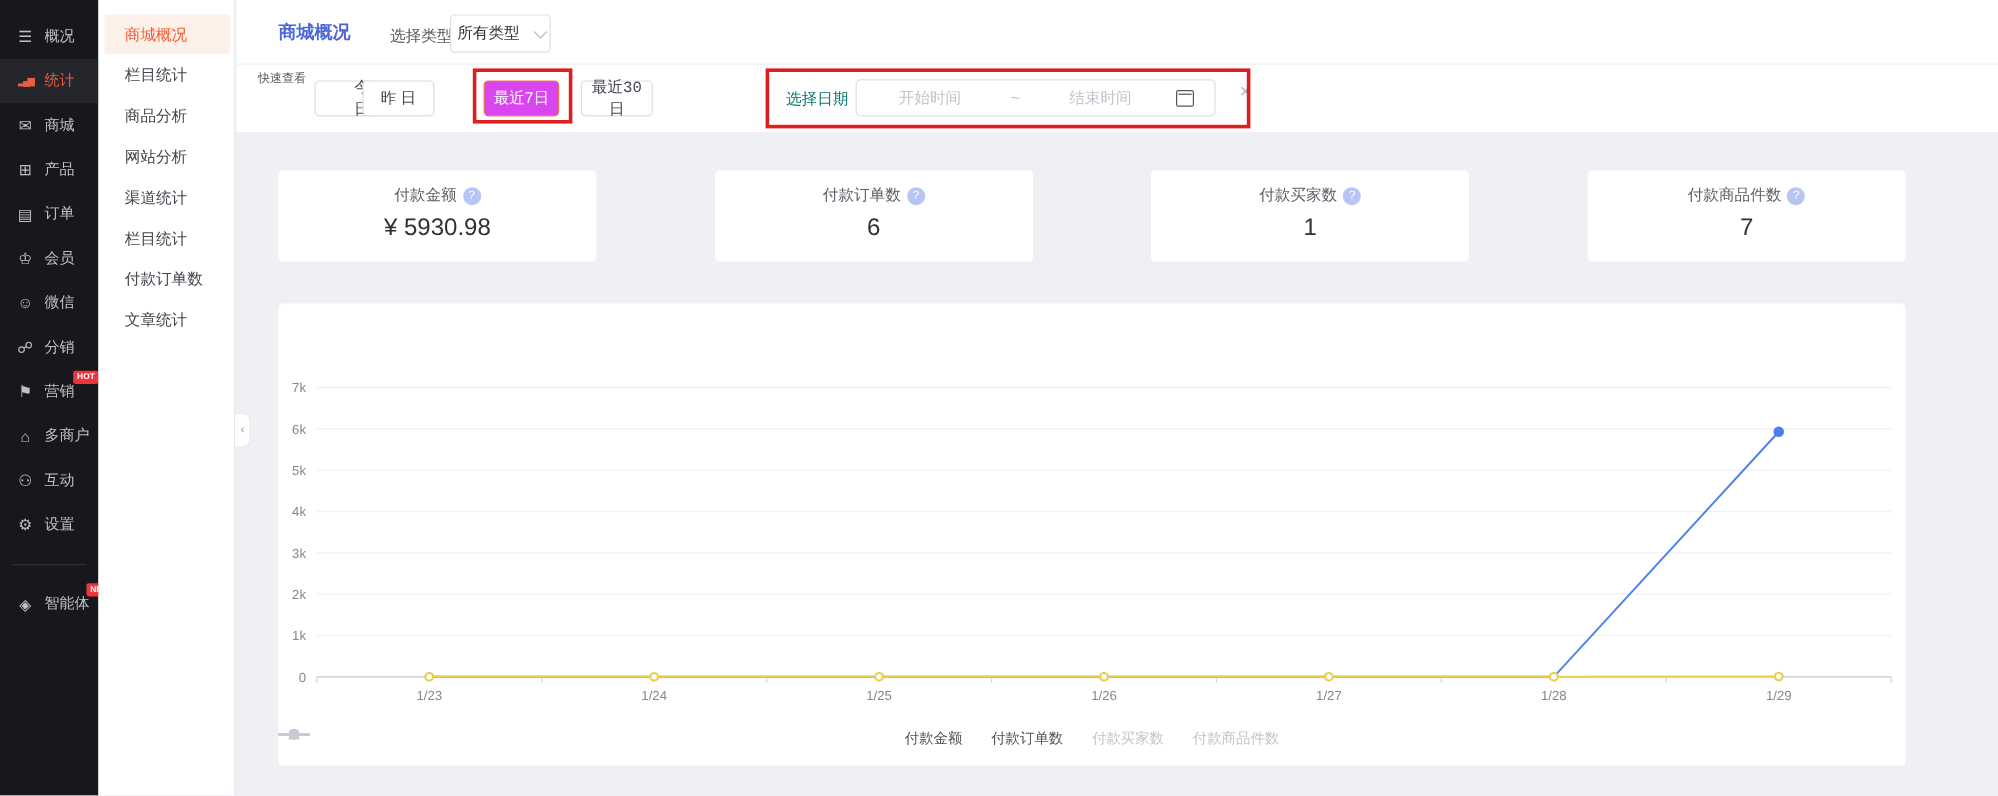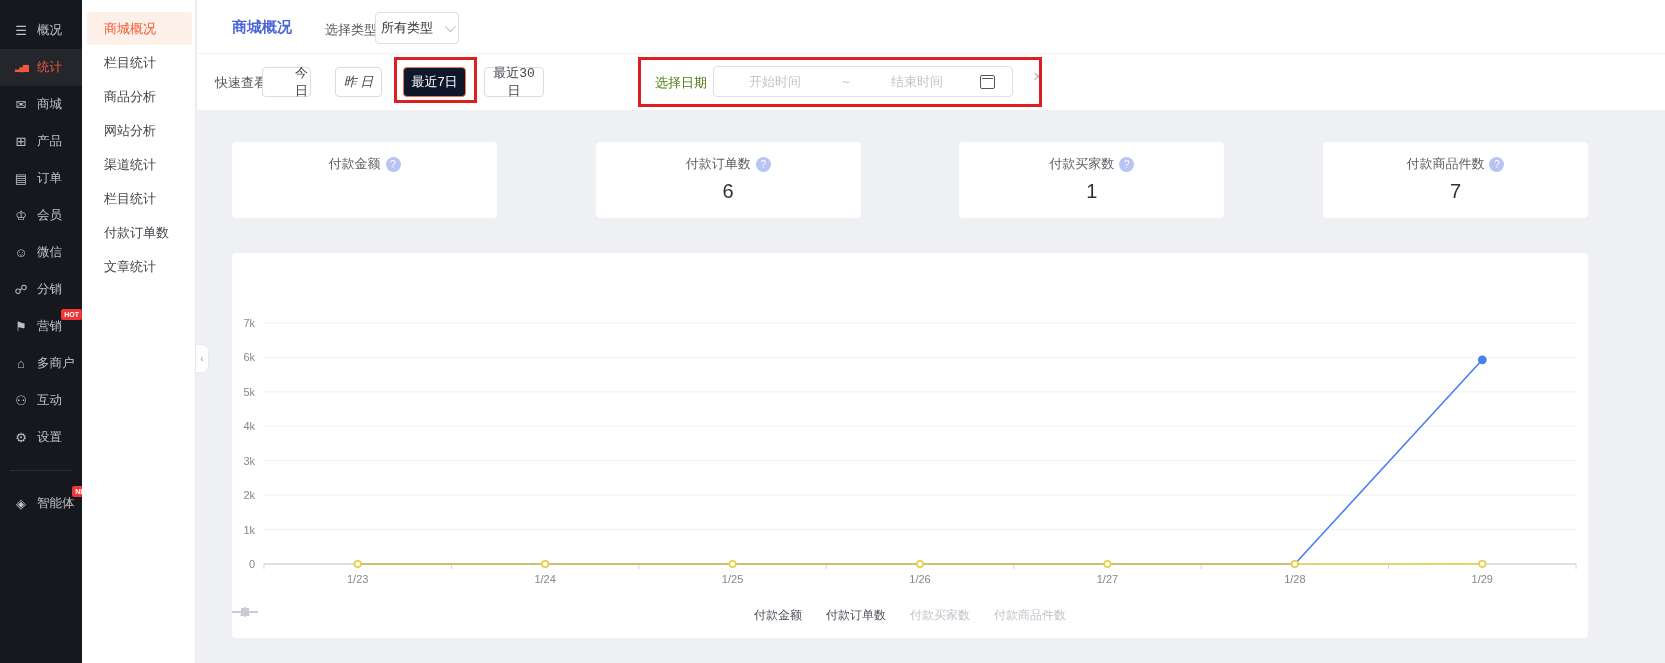--- a/index.html
+++ b/index.html
@@ -25,24 +25,24 @@
   .sub-item.active{background:#fdf0e9;color:#f25b33;border-radius:2px;}
   .collapse-handle{position:absolute;left:196px;top:344px;width:12px;height:27px;background:#fff;border:1px solid #e7e9ee;border-left:none;border-radius:0 7px 7px 0;display:flex;align-items:center;justify-content:center;color:#9a9ca3;font-size:10px;cursor:pointer;z-index:5;}
   
   .header{position:absolute;left:197px;top:0;right:0;height:110px;background:#fff;}
   .header-row1{height:53px;border-bottom:1px solid #f0f1f4;position:relative;}
   .page-title{position:absolute;left:35px;top:18px;font-size:15px;color:#4c66d6;font-weight:bold;}
   .type-label{position:absolute;left:115px;top:21px;font-size:13px;color:#55575e;margin-left:13px;}
   .type-select{position:absolute;left:178px;top:12px;width:82px;height:30px;border:1px solid #dcdfe5;border-radius:4px;display:flex;align-items:center;justify-content:center;gap:12px;font-size:13px;color:#303238;cursor:pointer;background:#fff;}
   .caret{width:7px;height:7px;border-right:1.5px solid #b9bcc4;border-bottom:1.5px solid #b9bcc4;transform:rotate(45deg) translateY(-2px);}
   .header-row2{height:56px;position:relative;}
-  .quick-label{position:absolute;left:18px;top:20px;font-size:13px;color:#55575e;}
+  .quick-label{position:absolute;left:18px;top:4px;font-size:10px;color:#55575e;}
   .btn{position:absolute;top:13px;height:30px;box-sizing:border-box;border:1px solid #d9dce2;background:#fff;border-radius:4px;font-size:13px;color:#44464d;display:flex;align-items:center;justify-content:center;cursor:pointer;font-family:inherit;}
-  .btn.active{background:#0f172a;border-color:#f4714b;color:#fff;}
-  .date-label{position:absolute;left:458px;top:20px;font-size:13px;color:#4d7c0f;}
+  .btn.active{background:#d946ef;border-color:#f4714b;color:#fff;}
+  .date-label{position:absolute;left:458px;top:20px;font-size:13px;color:#0f766e;}
   .date-range{position:absolute;left:516px;top:12px;width:300px;height:31px;border:1px solid #dcdfe5;border-radius:4px;background:#fff;display:flex;align-items:center;box-sizing:border-box;}
   .date-range input{border:none;outline:none;width:118px;text-align:center;font-size:13px;color:#303238;font-family:inherit;background:transparent;}
   .date-range input::placeholder{color:#c0c4cc;}
   .tilde{color:#c0c4cc;font-size:13px;width:20px;text-align:center;flex:none;}
   .cal-icon{width:13px;height:12px;border:1.5px solid #55575e;border-radius:2px;margin:0 9px 0 2px;position:relative;flex:none;cursor:pointer;}
   .cal-icon::before{content:"";position:absolute;left:1px;right:1px;top:2px;height:1.5px;background:#55575e;}
   .clear-x{position:absolute;left:836px;top:13px;font-size:17px;color:#b4b7bd;cursor:pointer;}
   
   .anno{position:absolute;border:3px solid #dd1f1f;box-sizing:border-box;pointer-events:none;z-index:20;}
   
@@ -156,21 +156,21 @@
     <span class="page-title">商城概况</span>
     <span class="type-label">选择类型</span>
     <div class="type-select">
       <span>所有类型</span>
       <span class="caret"></span>
     </div>
   </div>
   <div class="header-row2">
     <span class="quick-label">快速查看</span>
     <button class="btn" style="left:65px;width:49px;padding-left:36px;">今 日</button>
-    <button class="btn" style="left:138px;width:47px;font-style:italic;">昨 日</button>
+    <button class="btn" style="left:105px;width:60px;">昨 日</button>
     <button class="btn active" style="left:206px;width:63px;">最近7日</button>
     <button class="btn" style="left:287px;width:60px;font-family:Liberation Mono, monospace;">最近30日</button>
     <span class="date-label">选择日期</span>
     <div class="date-range">
       <input type="text" placeholder="开始时间" style="">
       <span class="tilde">~</span>
       <input type="text" placeholder="结束时间" style="">
       <span class="cal-icon"></span>
     </div>
     <span class="clear-x">×</span>
@@ -179,20 +179,21 @@
 
 <div class="anno" style="left:394px;top:57px;width:83px;height:46px;"></div>
 <div class="anno" style="left:638px;top:57px;width:404px;height:50px;"></div>
 
 <div class="cards">
   <div class="card">
     <span class="card-label">
         <span>付款金额</span>
         <span class="q-icon">?</span>
       </span>
+    <div class="card-value">¥ 5930.98</div>
   </div>
   <div class="card">
     <span class="card-label">
         <span>付款订单数</span>
         <span class="q-icon">?</span>
       </span>
     <div class="card-value">6</div>
   </div>
   <div class="card">
     <span class="card-label">

